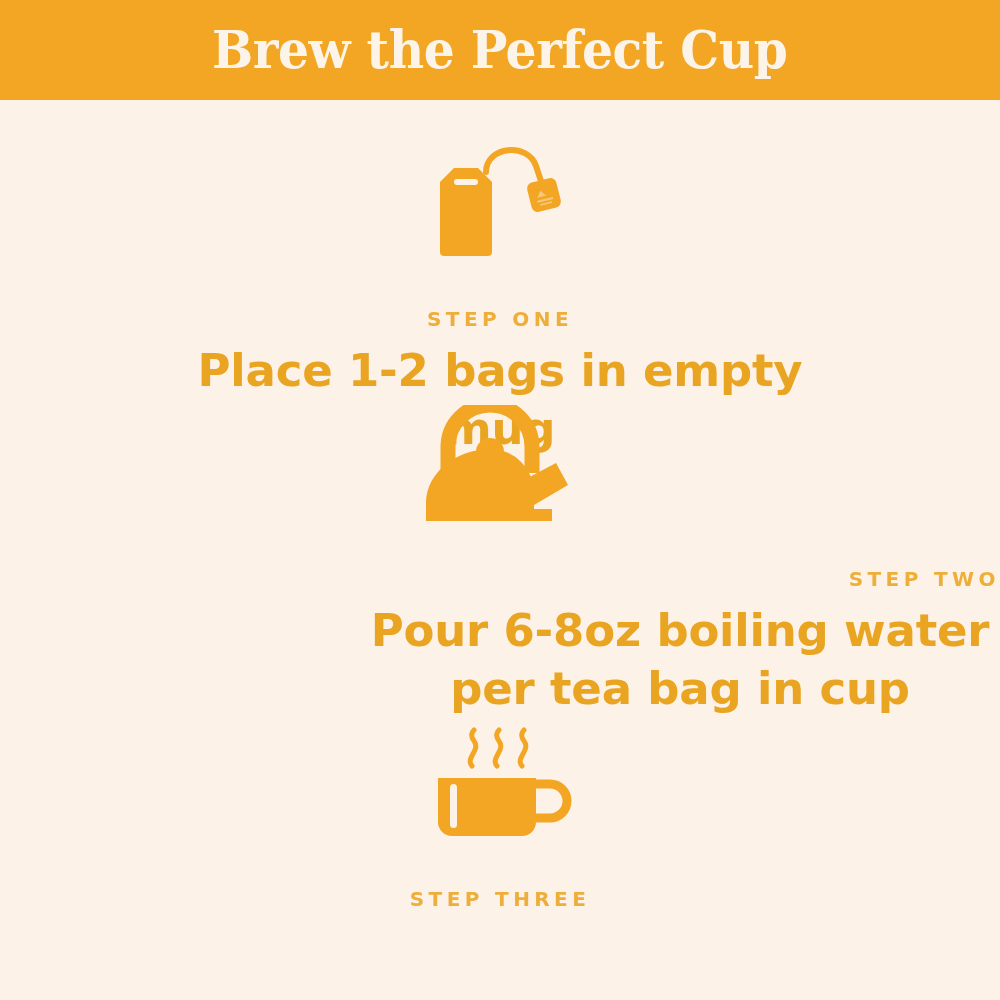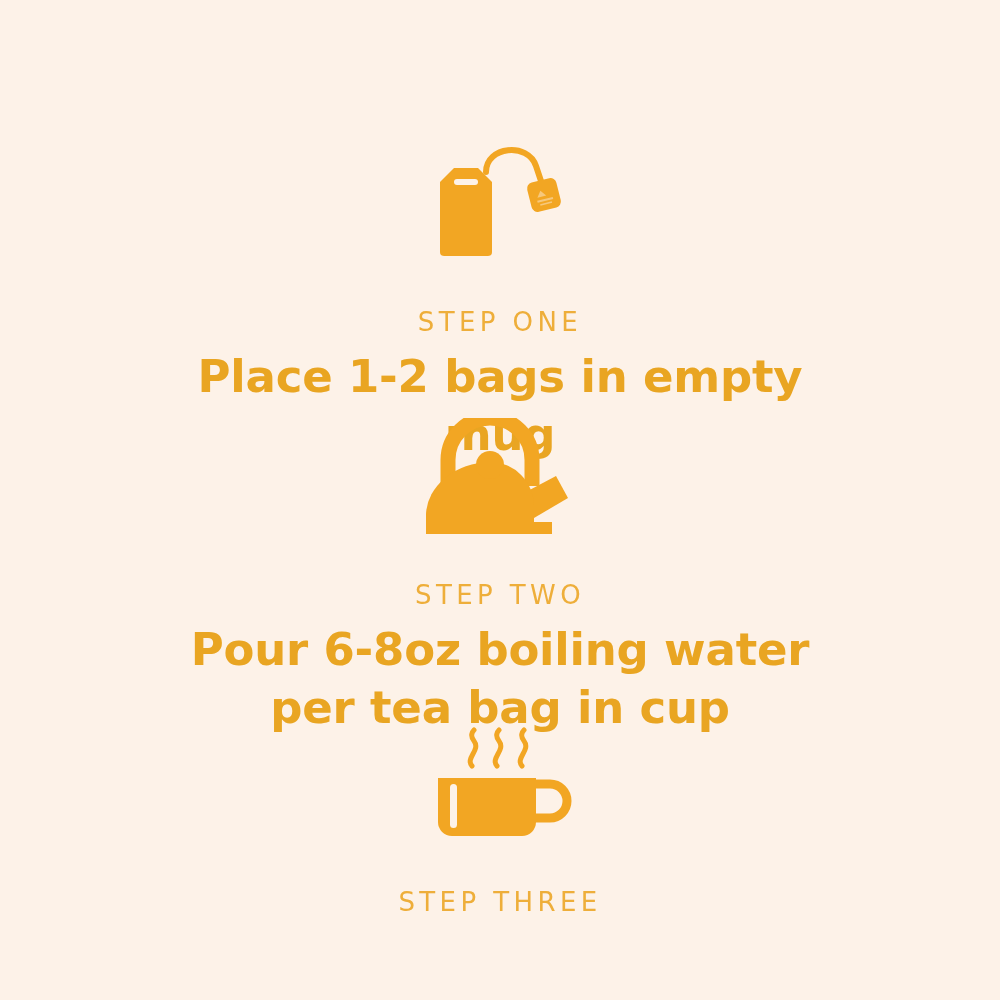--- a/index.html
+++ b/index.html
@@ -55,32 +55,32 @@
   }
   .step {
     position: absolute;
     left: 0;
     width: 1000px;
     display: flex;
     flex-direction: column;
     align-items: center;
   }
   .step-1 { top: 40px; }
-  .step-2 { top: 318px; }
+  .step-2 { top: 305px; align-items: flex-end; }
   .step-3 { top: 622px; }
 
   .step-icon {
     display: block;
     margin: 0 auto;
   }
 
   .step-label {
     font-family: "DejaVu Sans", "Liberation Sans", sans-serif;
-    font-weight: normal;
-    font-size: 26px;
+    font-weight: bold;
+    font-size: 20px;
     letter-spacing: 4.4px;
     color: #eeae3a;
     text-transform: uppercase;
     text-align: center;
     white-space: nowrap;
   }
   .step-desc {
     font-family: "DejaVu Sans", "Liberation Sans", sans-serif;
     font-weight: bold;
     font-size: 45px;
@@ -92,20 +92,23 @@
   }
 
   .gap-1 { height: 33px; }
   .gap-2 { height: 11px; }
 </style>
 </head>
 <body>
 
 <div id="infographic">
 
+  <div class="header-band">
+    <div class="header-title">Brew the Perfect Cup</div>
+  </div>
 
   <div class="steps">
 
     <div class="step step-1">
 
       <span class="step-icon">
         <svg width="180" height="130" viewBox="0 0 180 130" xmlns="http://www.w3.org/2000/svg">
 
           <path d="M76 32 C 76 6, 118 2, 126 26 L 132 44" fill="none" stroke="#f2a623" stroke-width="6" stroke-linecap="round"></path>
 

